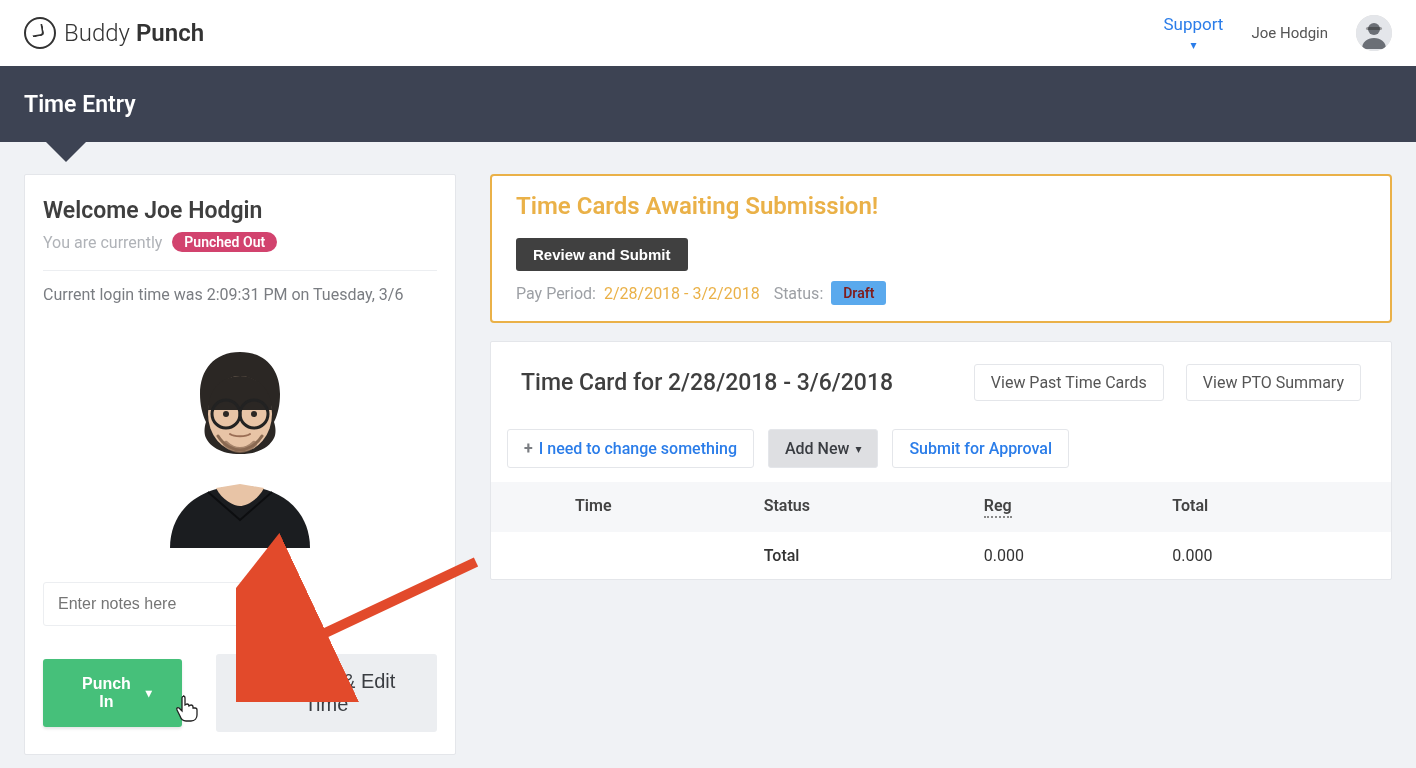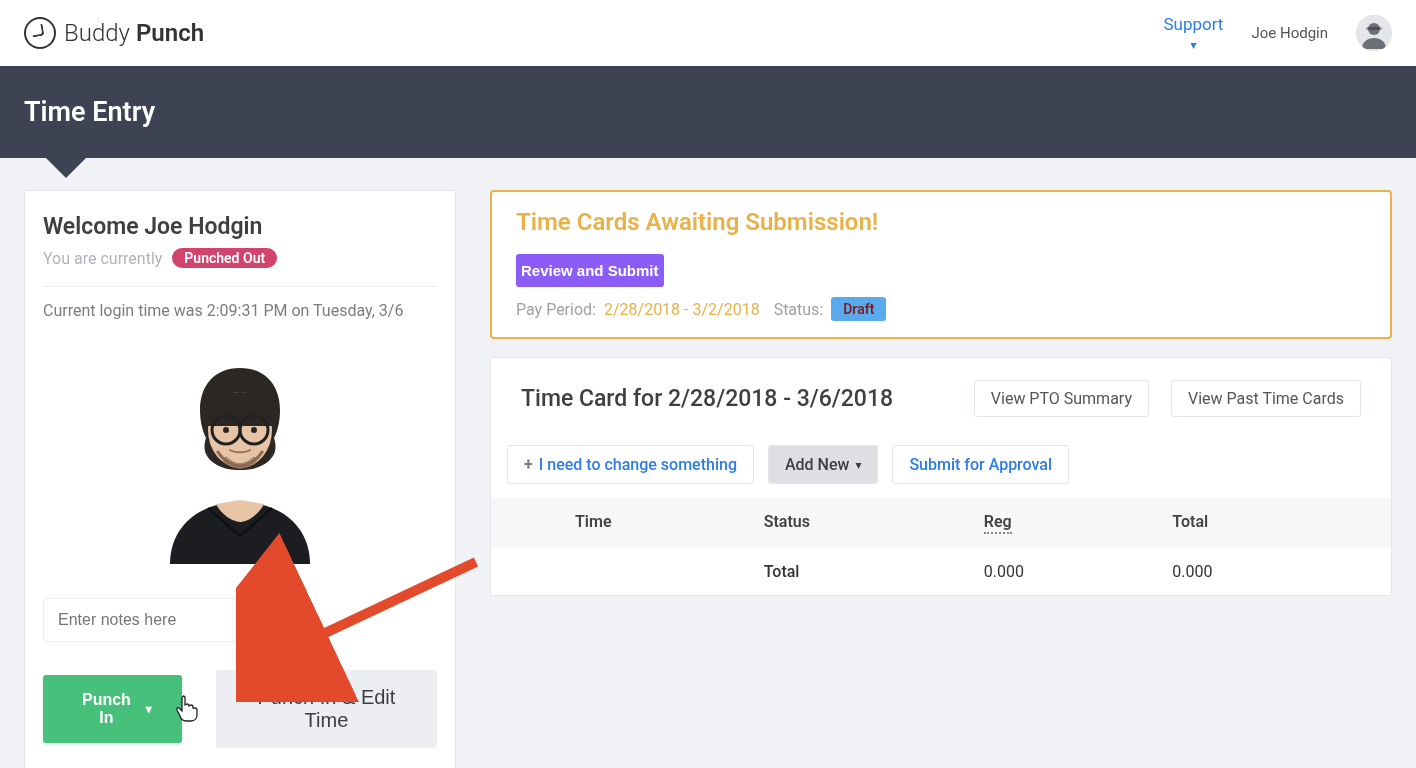--- a/index.html
+++ b/index.html
@@ -36,25 +36,25 @@
   .topbar-right { display: flex; align-items: center; gap: 28px; }
   .support-link { color: #2b7de9; font-size: 17px; display:flex; align-items:center; gap:4px; cursor:pointer;flex-direction:column;}
   .user-name { color: #555; font-size: 15px; text-align: right; }
   .avatar-small {
     width: 36px; height: 36px; border-radius: 50%; background: #ddd;
     display: flex; align-items: center; justify-content: center; overflow:hidden;
   }
   .header-strip {
     background: #3d4353;
     color: #fff;
-    height: 92px;
+    height: 76px;
     display: flex;
     align-items: center;
     padding: 0 24px;
-    font-size: 27px;
+    font-size: 23px;
     font-weight: 600;
     position: relative;
   }
   .tab-pointer {
     position: absolute;
     bottom: -20px;
     left: 44px;
     width: 0; height: 0;
     border-left: 22px solid transparent;
     border-right: 22px solid transparent;
@@ -105,22 +105,22 @@
   .chev-down { font-size:12px; }
   
   .right-col { flex:1; display:flex; flex-direction:column; gap:18px;}
   .alert-box {
     background:#fff; border:2px solid #eab148; border-radius:4px;
     padding: 16px 24px; display:flex; flex-direction:column; gap:10px;
   }
   .alert-top { display:flex; align-items:flex-start; gap:18px; flex-wrap:wrap;flex-direction:column;}
   .alert-title { color:#eab148; font-size:24px; font-weight:600;}
   .btn-review {
-    background:#8b5cf6; color:#fff; border:none; border-radius:3px;
-    padding: 8px 5px; font-size:15px; font-weight:600; cursor:pointer;
+    background:#404040; color:#fff; border:none; border-radius:3px;
+    padding: 8px 17px; font-size:15px; font-weight:600; cursor:pointer;
   }
   .alert-sub { display:flex; align-items:center; gap:8px; color:#9da0a5; font-size:16px;}
   .alert-sub .gold { color:#eab148; }
   .badge-draft {
     background:#5aa9ed; color:#7f1d1d; border-radius:3px; padding:4px 12px; font-size:14px; font-weight:600;
   }
   .timecard {
     background:#fff; border:1px solid #e4e6ea; border-radius:2px;
   }
   .tc-header {
@@ -253,24 +253,24 @@
         <span style="margin-left:6px">Status:</span>
         <span class="badge-draft">Draft</span>
       </div>
     </div>
 
     <div class="timecard">
       <div class="tc-header">
         <div class="tc-title">Time Card for 2/28/2018 - 3/6/2018</div>
         <div class="tc-links">
           <div class="tc-link">
-            <span>View PTO Summary</span>
+            <span>View Past Time Cards</span>
           </div>
           <div class="tc-link">
-            <span>View Past Time Cards</span>
+            <span>View PTO Summary</span>
           </div>
         </div>
       </div>
       <div class="tc-toolbar">
         <div class="tb-btn">
           <span class="plus">+</span>
           <span>I need to change something</span>
         </div>
         <div class="tb-btn gray">
           <span>Add New</span>

